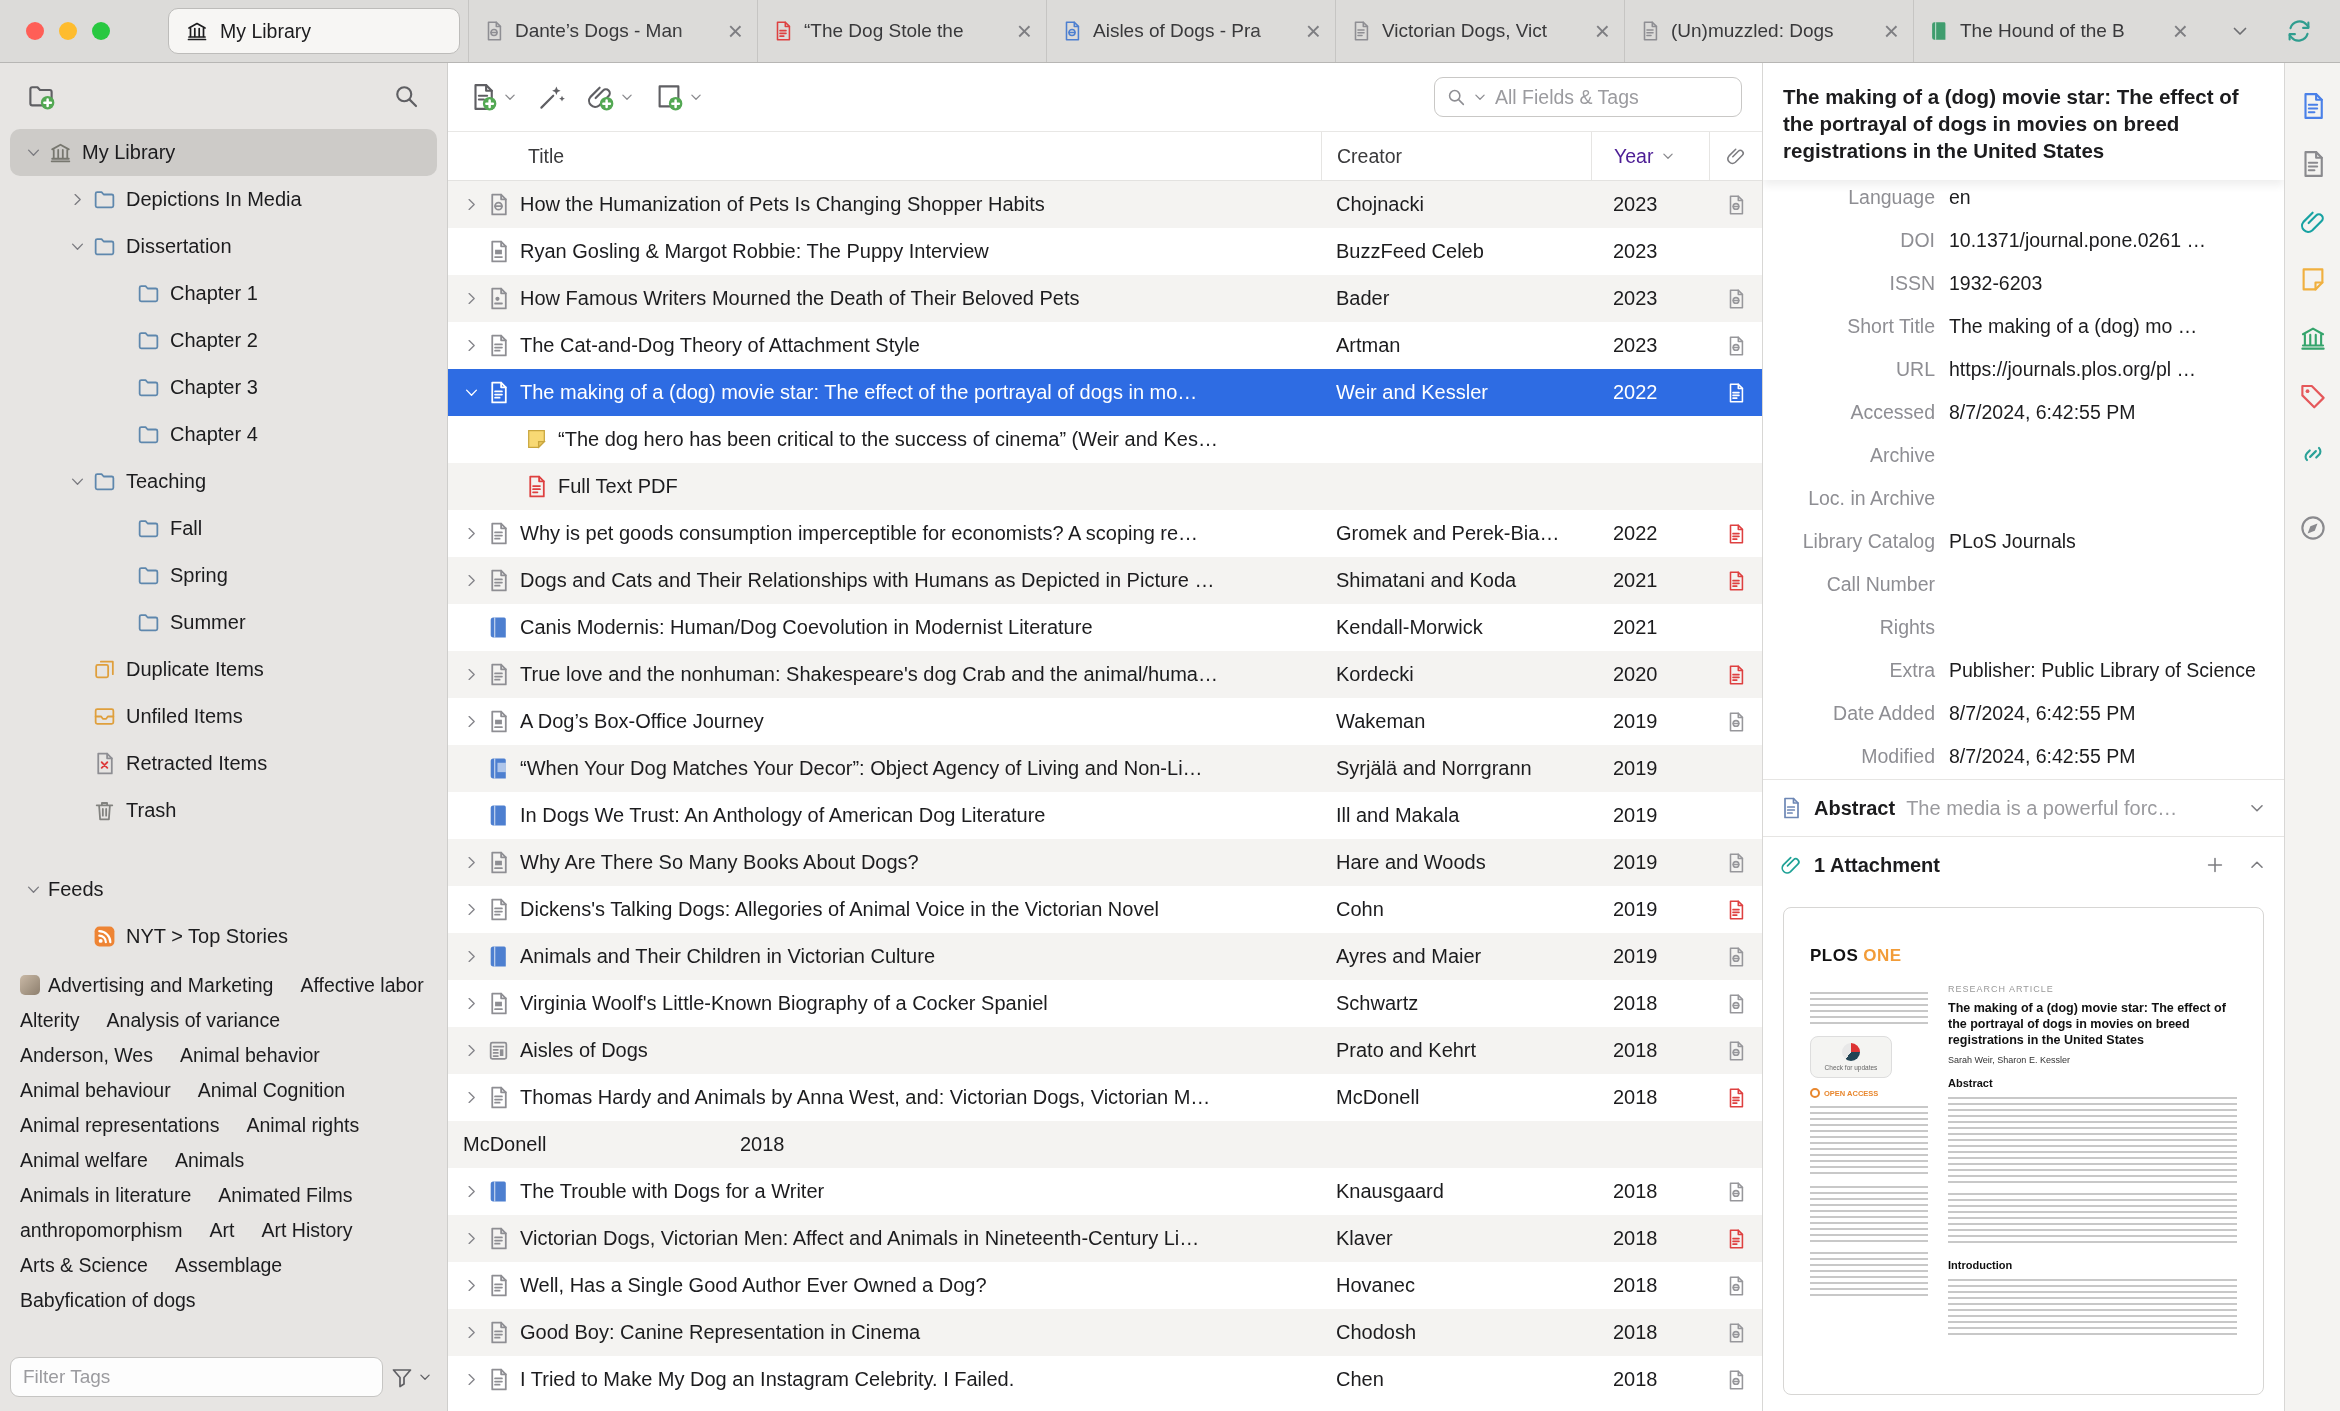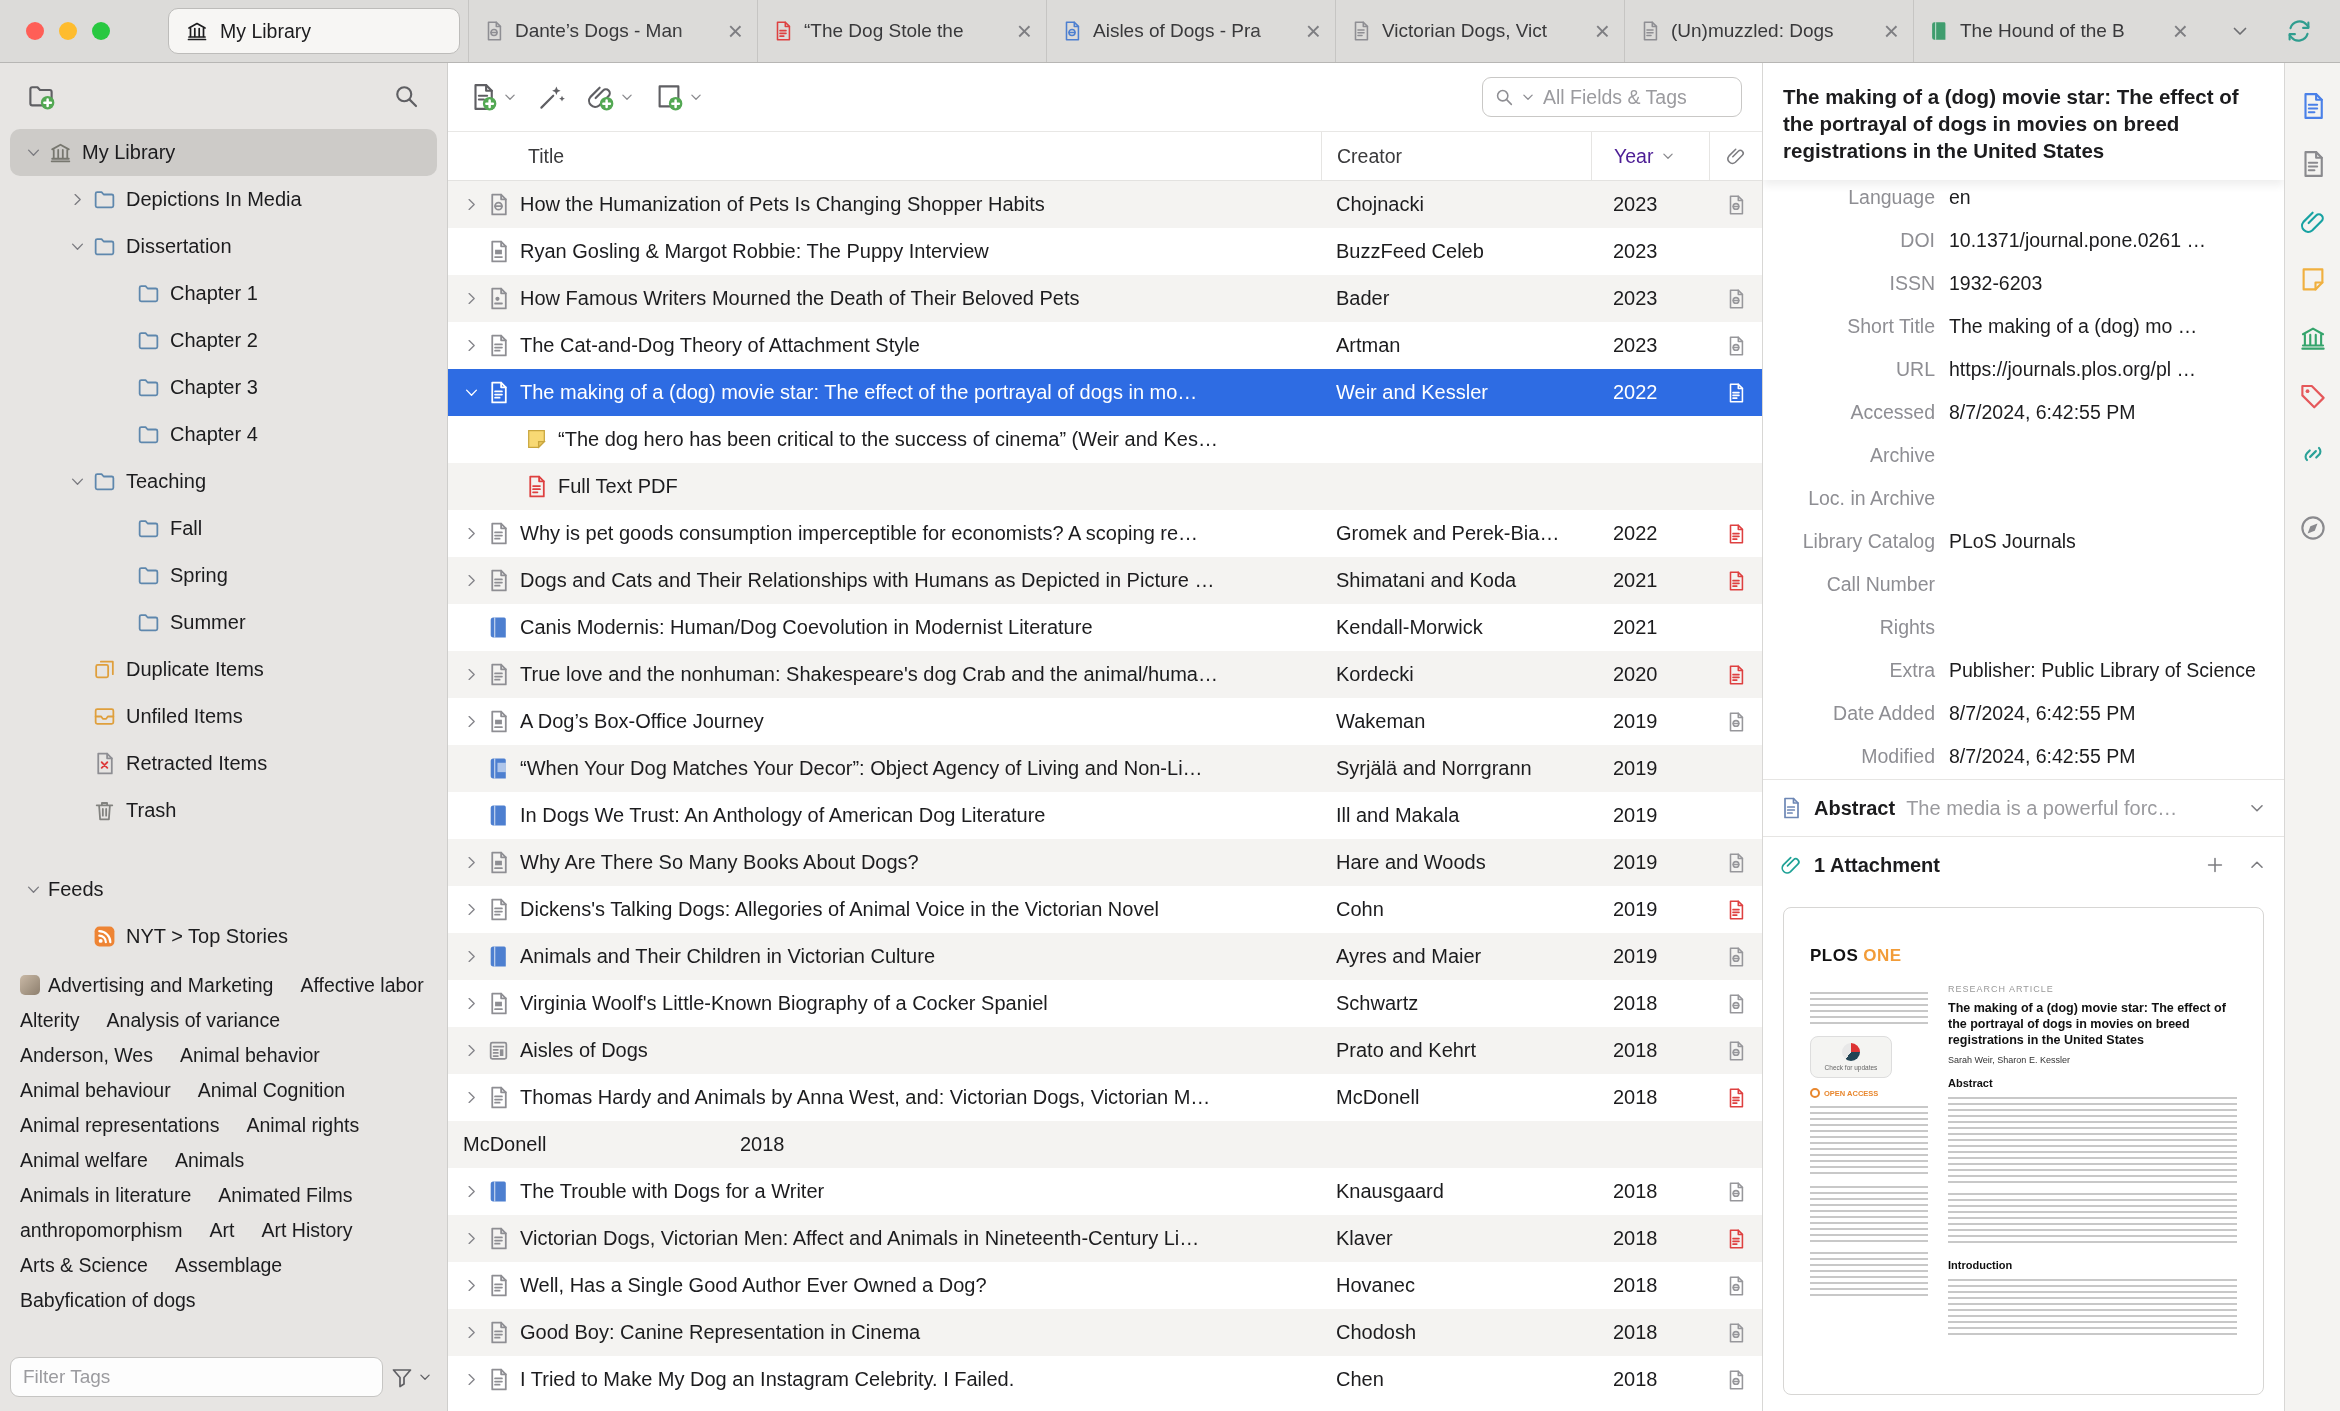--- a/index.html
+++ b/index.html
@@ -51,21 +51,21 @@
   .filterbar input{flex:1;height:38px;border:1px solid #c6c5c3;border-radius:9px;background:#fdfdfd;
     font-size:19px;padding:0 12px;outline:none;font-family:inherit;color:#1c1c1e;min-width:0;}
   .filterbar input::placeholder{color:#9b9b9f;}
   .funnel{width:50px;display:flex;align-items:center;gap:2px;color:#5f5f63;justify-content:center;}
   
   .items-pane{flex:1;min-width:0;display:flex;flex-direction:column;background:#fff;}
   .items-toolbar{height:68px;flex:none;display:flex;align-items:center;gap:18px;padding:0 20px;
     border-bottom:1px solid #e8e7e5;color:#5f5f63;}
   .tbtn{display:flex;align-items:center;gap:3px;}
   .tbtn .chv{color:#8a8a8e;}
-  .searchbox{margin-left:auto;width:260px;height:40px;border:1px solid #c9c8c6;border-radius:9px;background:#fff;
+  .searchbox{margin-left:auto;width:308px;height:40px;border:1px solid #c9c8c6;border-radius:9px;background:#fff;
     display:flex;align-items:center;padding:0 10px;gap:4px;color:#8e8e93;box-sizing:border-box;}
   .searchbox input{border:none;outline:none;flex:1;font-size:19.5px;font-family:inherit;min-width:0;background:transparent;color:#1c1c1e;}
   .searchbox input::placeholder{color:#9b9b9f;}
   .items-header{height:48px;flex:none;display:flex;align-items:stretch;border-bottom:1px solid #e3e2e0;
     font-size:19.5px;color:#3a3a3c;}
   .hcell{display:flex;align-items:center;box-sizing:border-box;}
   .h-title{flex:0 0 873px;padding-left:80px;}
   .h-creator{flex:0 0 270px;border-left:1px solid #e6e5e3;padding-left:15px;}
   .h-year{flex:0 0 118px;border-left:1px solid #e6e5e3;padding-left:22px;gap:6px;color:#4c1d95;}
   .h-year .chv{color:#8a8a8e}

